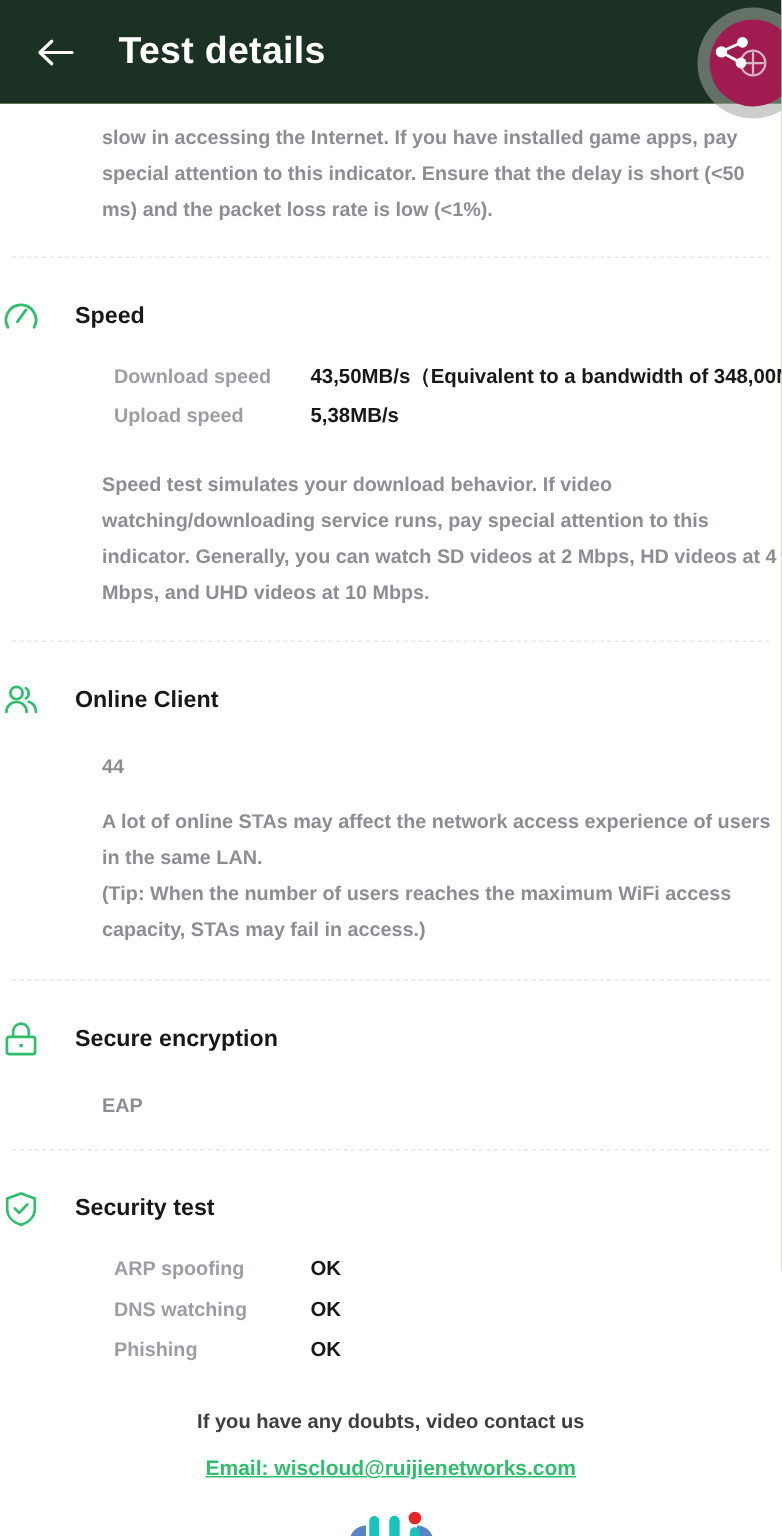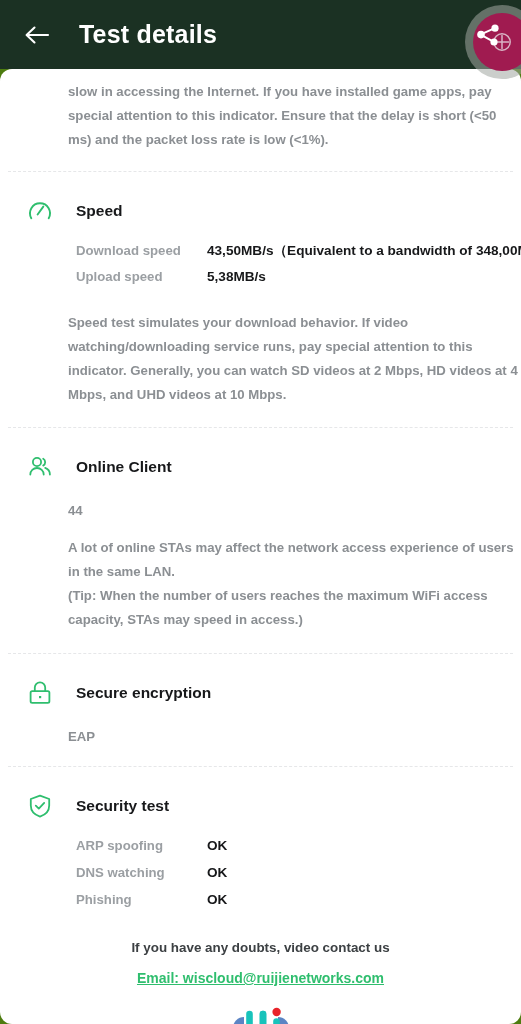--- a/index.html
+++ b/index.html
@@ -83,21 +83,20 @@
     justify-content: center;
     cursor: pointer;
   }
 
   
   .content {
     position: relative;
     height: 955px;
     background: #ffffff;
     overflow: hidden;
-    border-radius: 12px;
   }
 
   .para {
     font-size: 13.2px;
     line-height: 24px;
     color: #8b8f93;
     font-weight: bold;
   }
 
   .top-para {
@@ -106,21 +105,21 @@
 
   .divider {
     height: 0;
     border-top: 1px dashed #e6e7e9;
     margin: 0 8px;
   }
 
   .sec-head {
     display: flex;
     align-items: center;
-    padding-left: 26px;
+    padding-left: 0;
     height: 44px;
   }
   .sec-icon {
     width: 40px;
     flex: 0 0 40px;
     display: flex;
     align-items: center;
     justify-content: flex-start;
   }
   .sec-title {
@@ -294,21 +293,21 @@
         </div>
         <div class="sec-title">Online Client</div>
       </div>
 
       <div style="height:14px"></div>
       <div class="plain-val">44</div>
 
       <div style="height:18px"></div>
       <div class="body-para">
         <div class="para">A lot of online STAs may affect the network access experience of users in the same LAN.</div>
-        <div class="para">(Tip: When the number of users reaches the maximum WiFi access capacity, STAs may speed in access.)</div>
+        <div class="para">(Tip: When the number of users reaches the maximum WiFi access capacity, STAs may fail in access.)</div>
       </div>
       <div style="height:21px"></div>
     </div>
 
     <div class="divider"></div>
 
     <div>
       <div style="height:17px"></div>
       <div class="sec-head">
         <div class="sec-icon">

